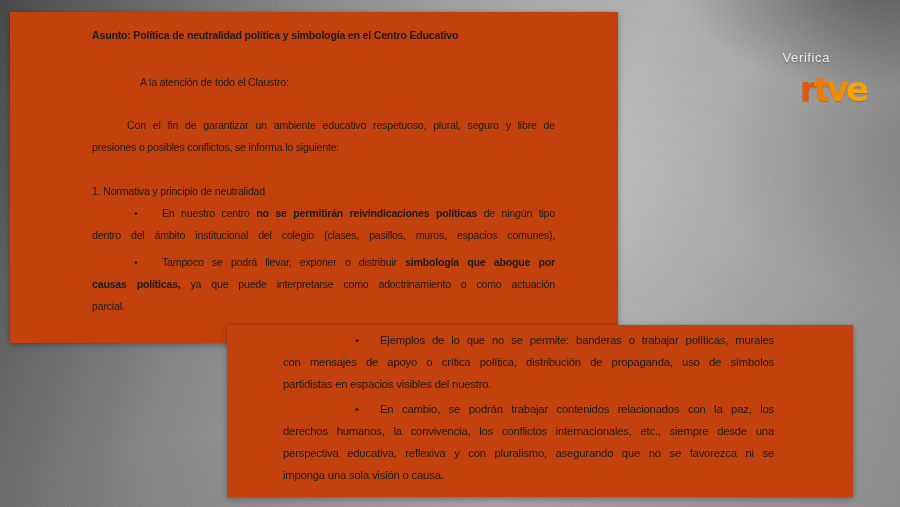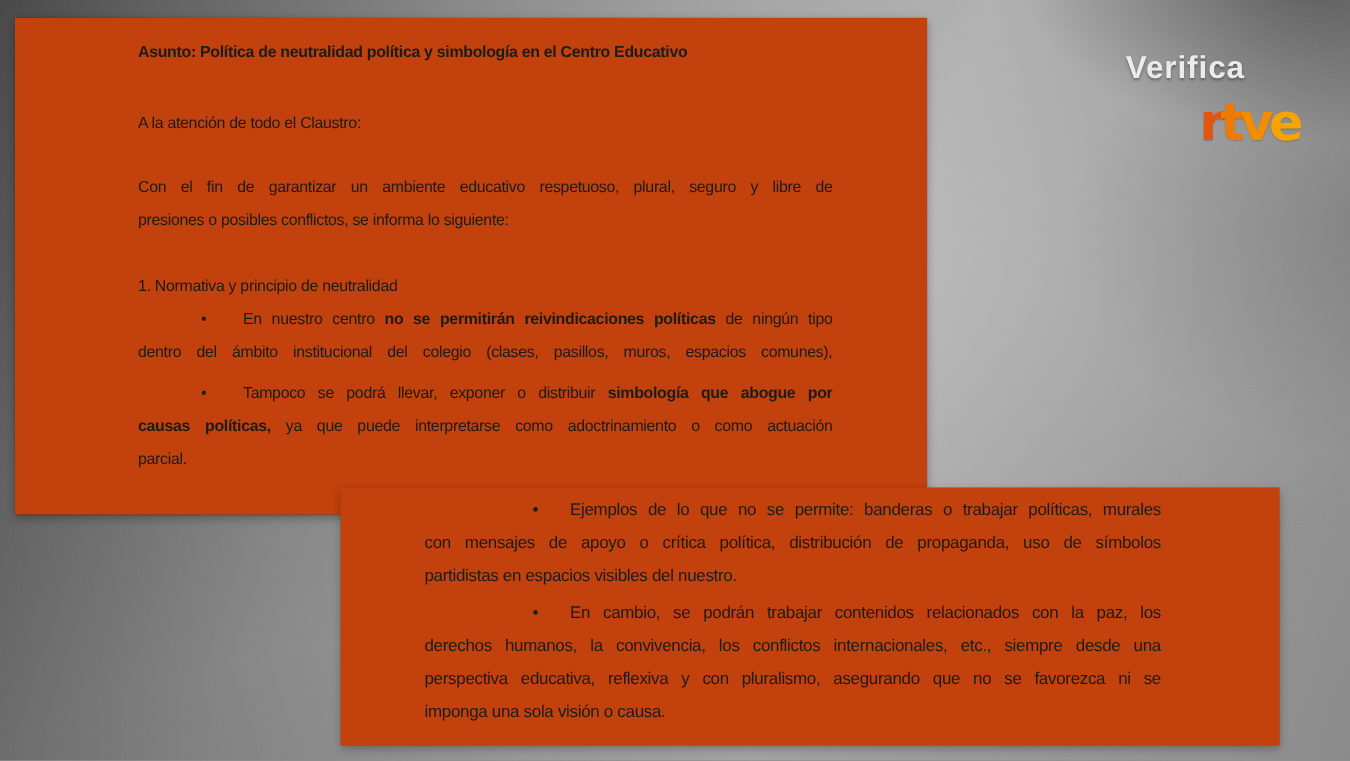--- a/index.html
+++ b/index.html
@@ -18,22 +18,22 @@
       radial-gradient(320px 220px at 104% 30%, rgba(60,60,60,0.25), rgba(60,60,60,0) 70%),
       radial-gradient(560px 320px at 62% 36%, rgba(255,255,255,0.18), rgba(255,255,255,0) 75%),
       radial-gradient(700px 260px at 45% 118%, rgba(35,35,35,0.18), rgba(35,35,35,0) 70%),
       linear-gradient(108deg,#454545 0%,#5f5f5f 10%,#858585 28%,#a2a2a2 48%,#aeaeae 62%,#9c9c9c 80%,#8a8a8a 100%);
   }
   .grain{position:absolute;inset:0;opacity:.07;pointer-events:none;}
 
   
   .brand{position:absolute;top:34px;right:34px;text-align:right;}
   .verifica{
-    color:#ebebeb;font-weight:bold;font-size:21px;letter-spacing:.6px;
-    margin:0 36px 2px 0;text-shadow:0 1px 2px rgba(0,0,0,0.35);
+    color:#ebebeb;font-weight:normal;font-size:13px;letter-spacing:.6px;
+    margin:16px 36px 2px 0;text-shadow:0 1px 2px rgba(0,0,0,0.35);
   }
   .rtve{
     font-weight:bold;font-size:34px;line-height:44px;letter-spacing:-3px;
     font-family:"DejaVu Sans",sans-serif;
     text-shadow:0 1px 1px rgba(0,0,0,0.18);
   }
   .rl0{color:#e2560e;} .rl1{color:#ee7a04;} .rl2{color:#f28d00;} .rl3{color:#f6a303;}
 
   
   .page{
@@ -53,21 +53,21 @@
   .jl{text-align:justify;text-align-last:justify;}
   .b{font-weight:700;}
 
   
   .page1 .bl{padding-left:70px;}
   .page1 .bl .bullet{position:absolute;left:42px;top:0;}
   .page2 .bl{padding-left:97px;}
   .page2 .bl .bullet{position:absolute;left:72px;top:0;}
 
   
-  .mt25{margin-top:25px;} .mt21{margin-top:21px;} .mt22{margin-top:22px;}
+  .mt25{margin-top:25px;margin-left:48px;} .mt21{margin-top:21px;margin-left:35px;} .mt22{margin-top:22px;}
   .mt5{margin-top:5px;} .mt3{margin-top:3px;}
 </style>
 </head>
 <body>
 
 <div class="stage">
 
   <div class="bg">
     <svg class="grain" width="900" height="507">
       <filter id="noise">

